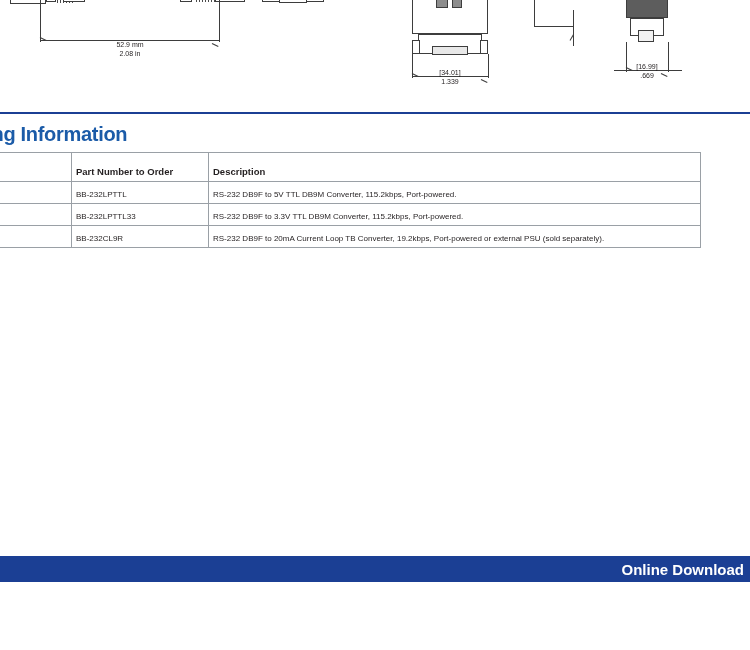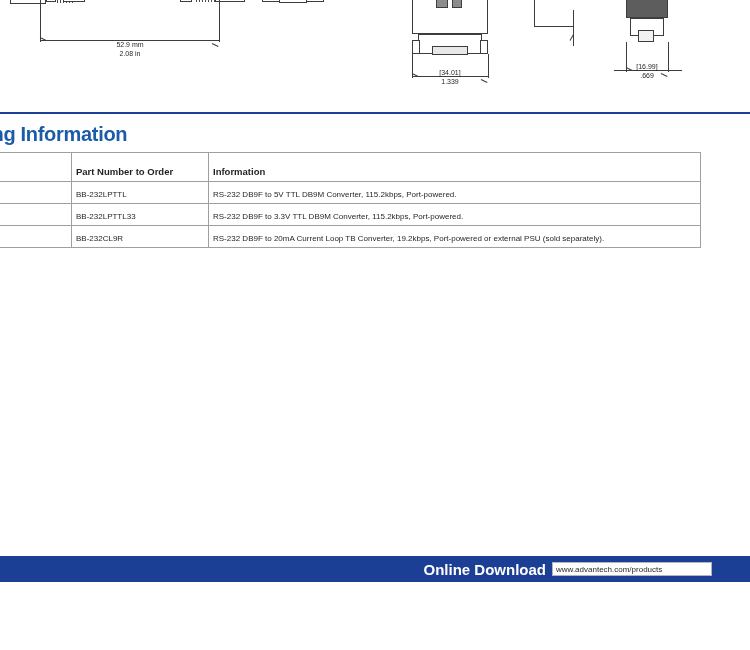--- a/index.html
+++ b/index.html
@@ -240,21 +240,21 @@
   <table class="order">
     <colgroup>
       <col class="col-model">
       <col class="col-part">
       <col class="col-desc">
     </colgroup>
     <thead>
       <tr>
         <th>el</th>
         <th>Part Number to Order</th>
-        <th>Information</th>
+        <th>Description</th>
       </tr>
     </thead>
     <tbody>
       <tr>
         <td>227D5</td>
         <td>BB-232LPTTL</td>
         <td>RS-232 DB9F to 5V TTL DB9M Converter, 115.2kbps, Port-powered.</td>
       </tr>
       <tr>
         <td>227D3</td>
@@ -266,14 +266,13 @@
         <td>BB-232CL9R</td>
         <td>RS-232 DB9F to 20mA Current Loop TB Converter, 19.2kbps, Port-powered or external PSU (sold separately).</td>
       </tr>
     </tbody>
   </table>
 </div>
 
 <div class="footer-bar"></div>
 <div class="footer-inner">
   <span class="footer-label">Online Download</span>
-  <div class="footer-url">www.advantech.com/products</div>
 </div>
 
 </body></html>

